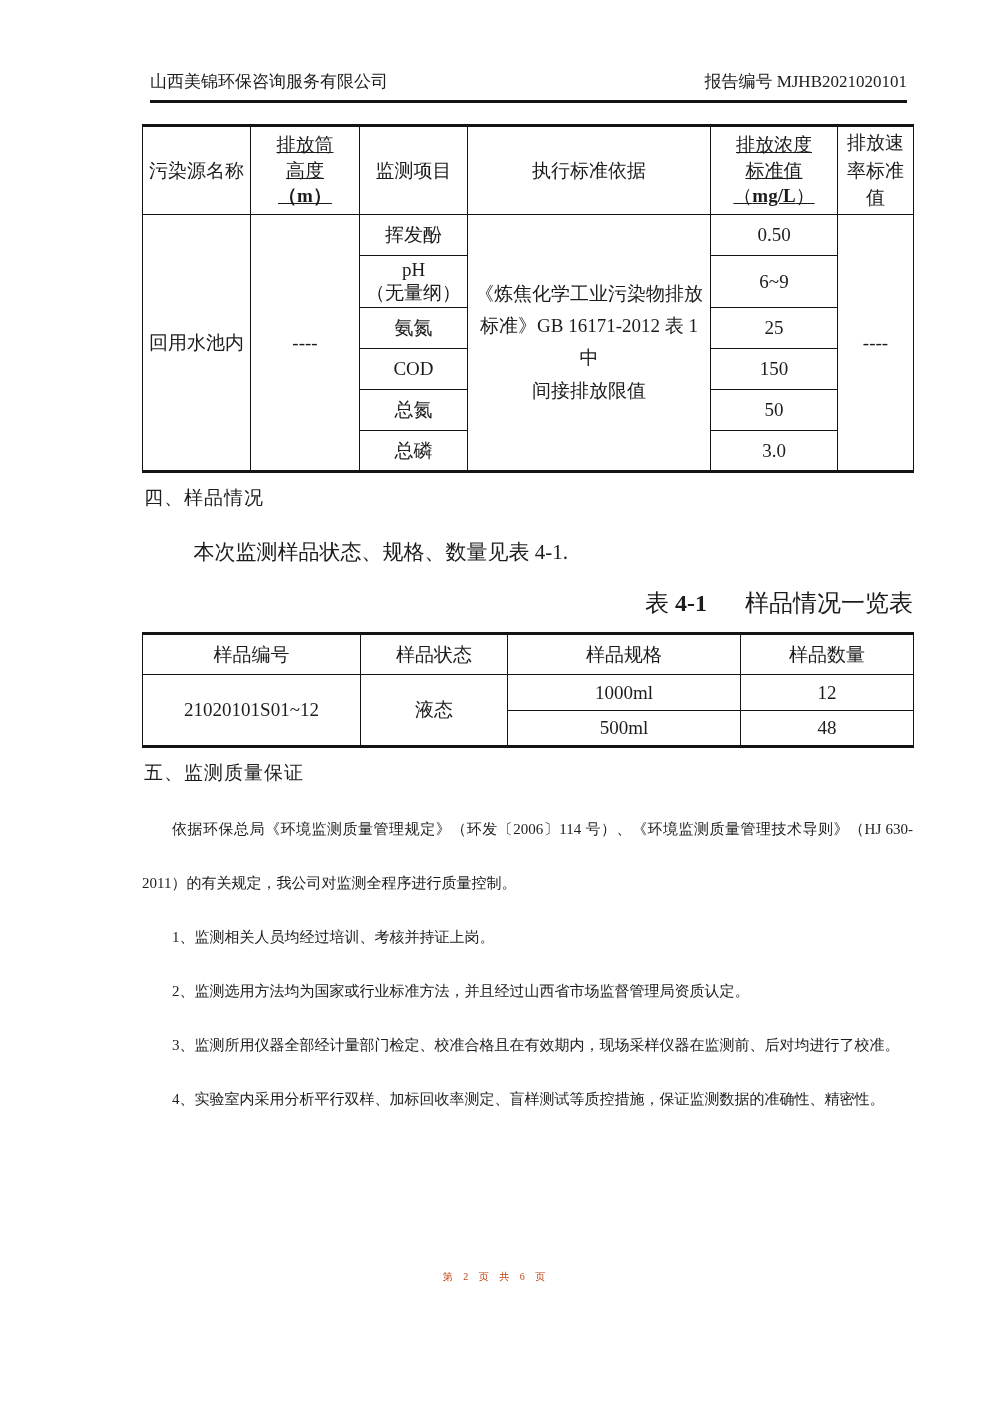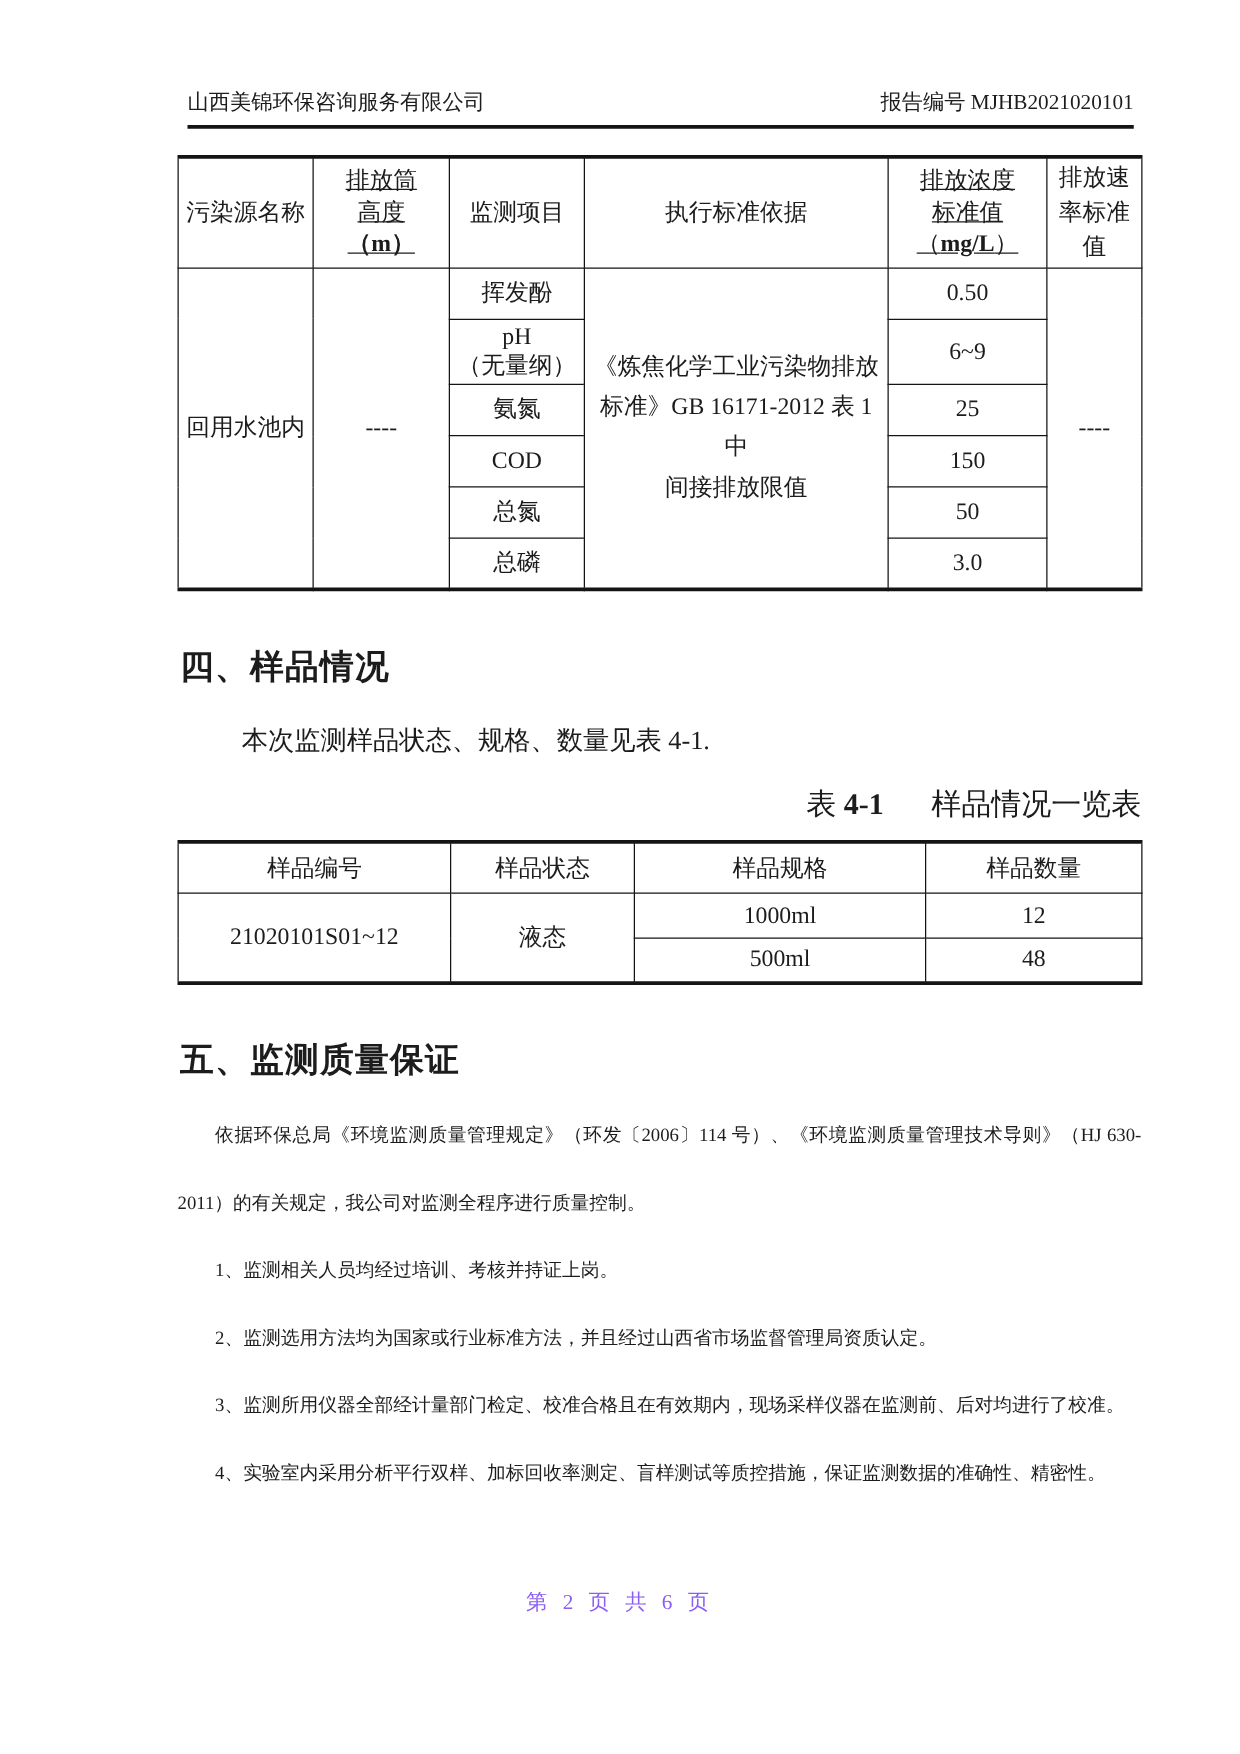--- a/index.html
+++ b/index.html
@@ -46,23 +46,23 @@
   .b { font-weight: bold; }
   .blk { display: block; line-height: 1.35; text-decoration: underline; }
 
   .standards-table { margin-top: 21px; }
   .standards-table thead th { height: 80px; line-height: 1.45; }
   .standards-table tbody td { height: 41px; line-height: 1.25; }
   .standards-table .basis-cell { line-height: 1.7; padding: 0 6px; }
 
   
   .section-title {
-    font-size: 27px;
-    font-weight: 700;
-    margin: 42px 0 0 2px;
+    font-size: 19px;
+    font-weight: 400;
+    margin: 12px 0 0 2px;
     letter-spacing: 1px;
   }
   .lead {
     font-size: 21px;
     margin: 27px 0 0 0;
     text-indent: 2.45em;
   }
   .table-caption {
     margin-top: 21px;
     text-align: right;
@@ -82,23 +82,23 @@
   }
   .qa-body p { margin: 0; text-indent: 2em; }
 
   
   .page-footer {
     position: absolute;
     left: 0;
     right: 0;
     top: 1270px;
     text-align: center;
-    font-size: 17px;
+    font-size: 10px;
     letter-spacing: 4px;
-    color: #8b5cf6;
+    color: #c2410c;
   }
 </style>
 </head>
 <body>
 
 <div class="page">
   <div class="content">
 
     <div class="doc-header">
       <span>山西美锦环保咨询服务有限公司</span>

